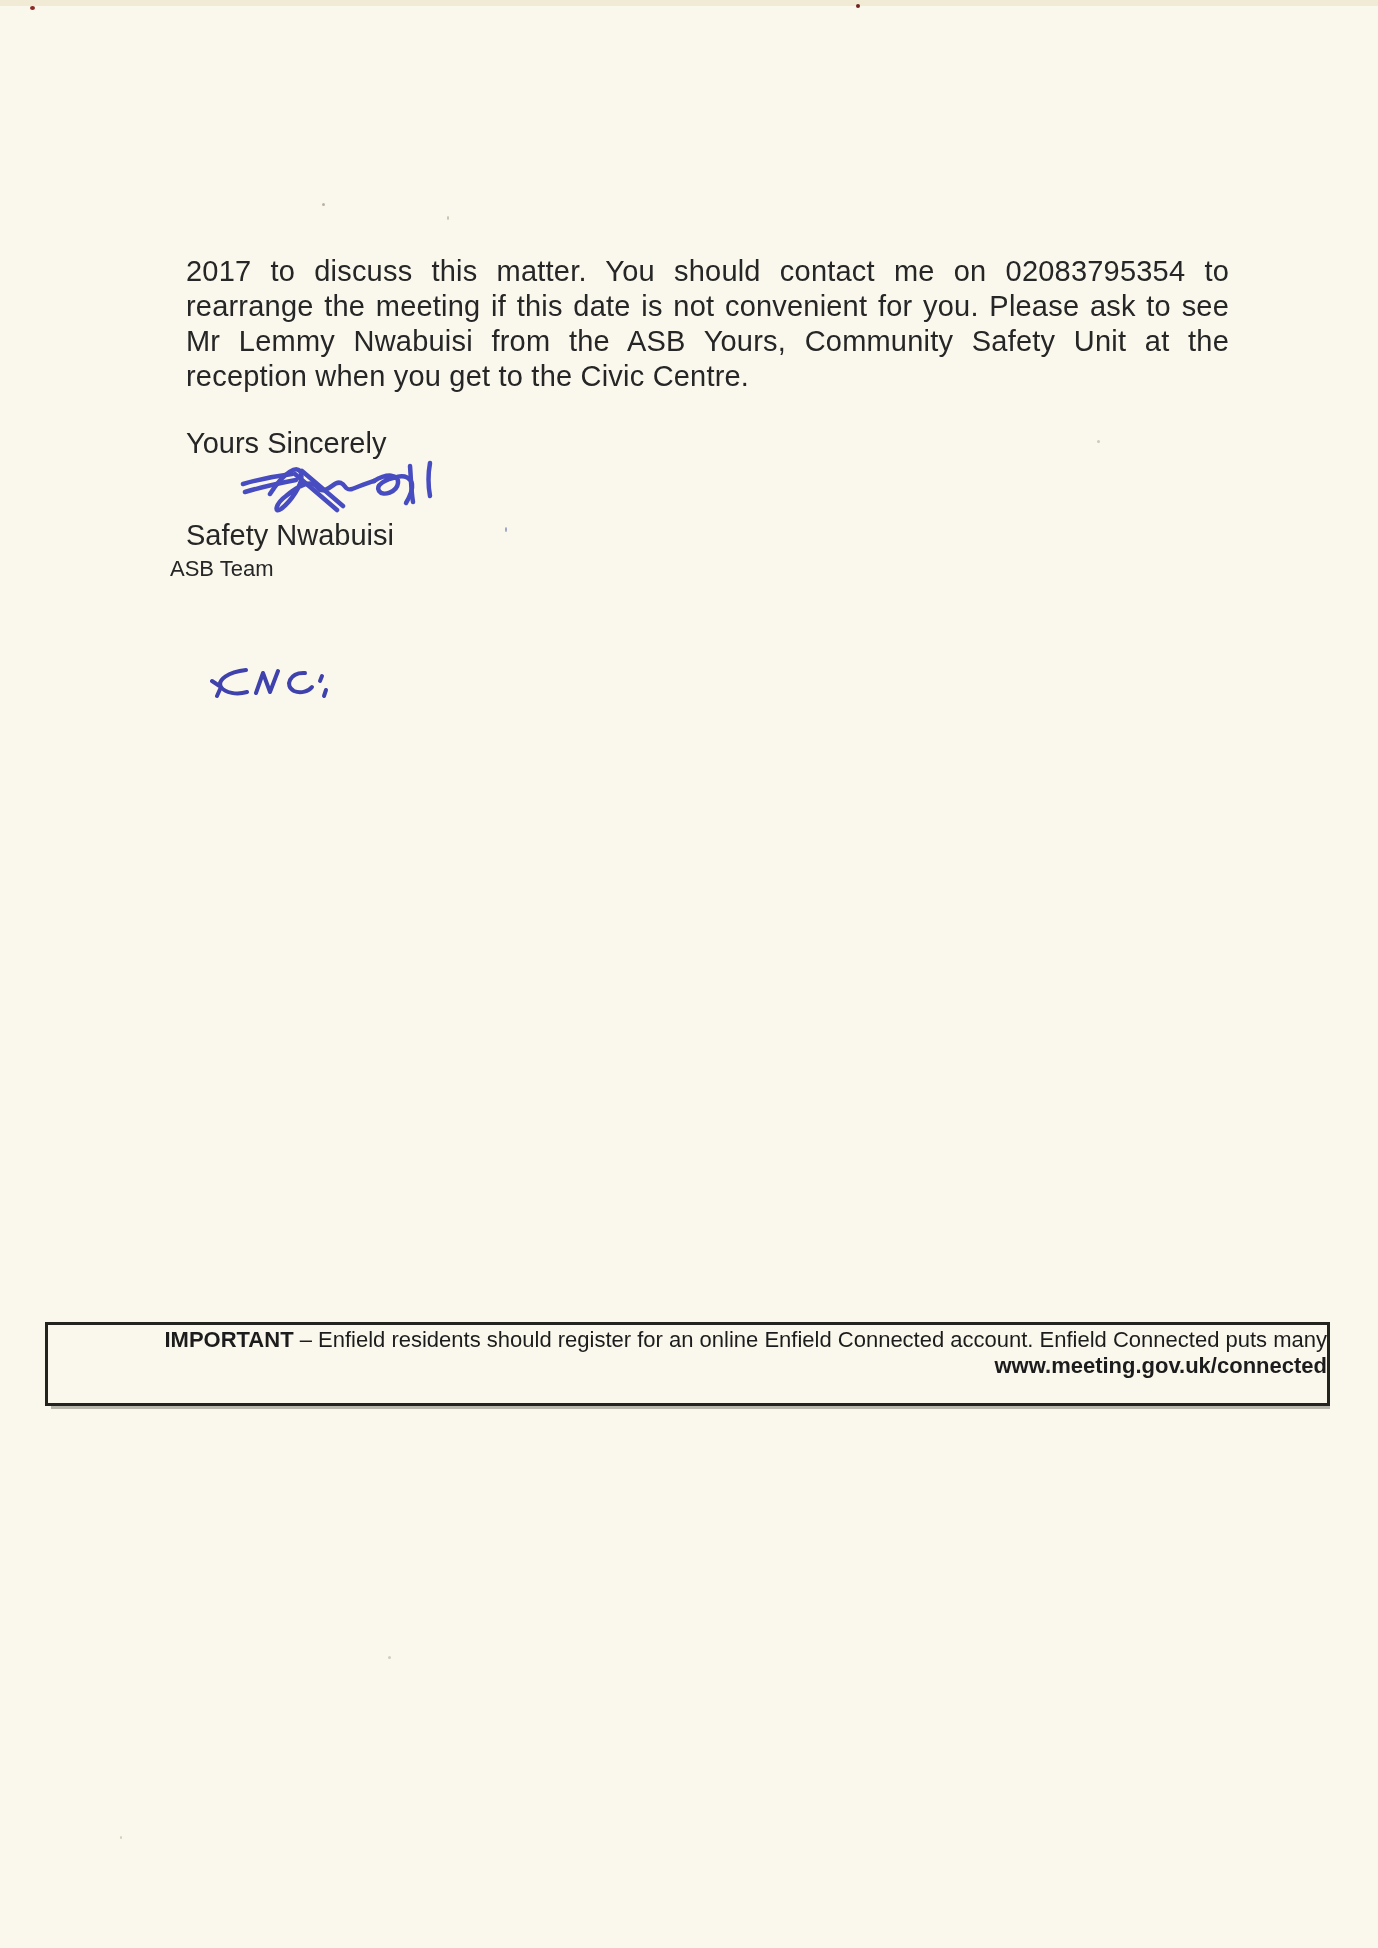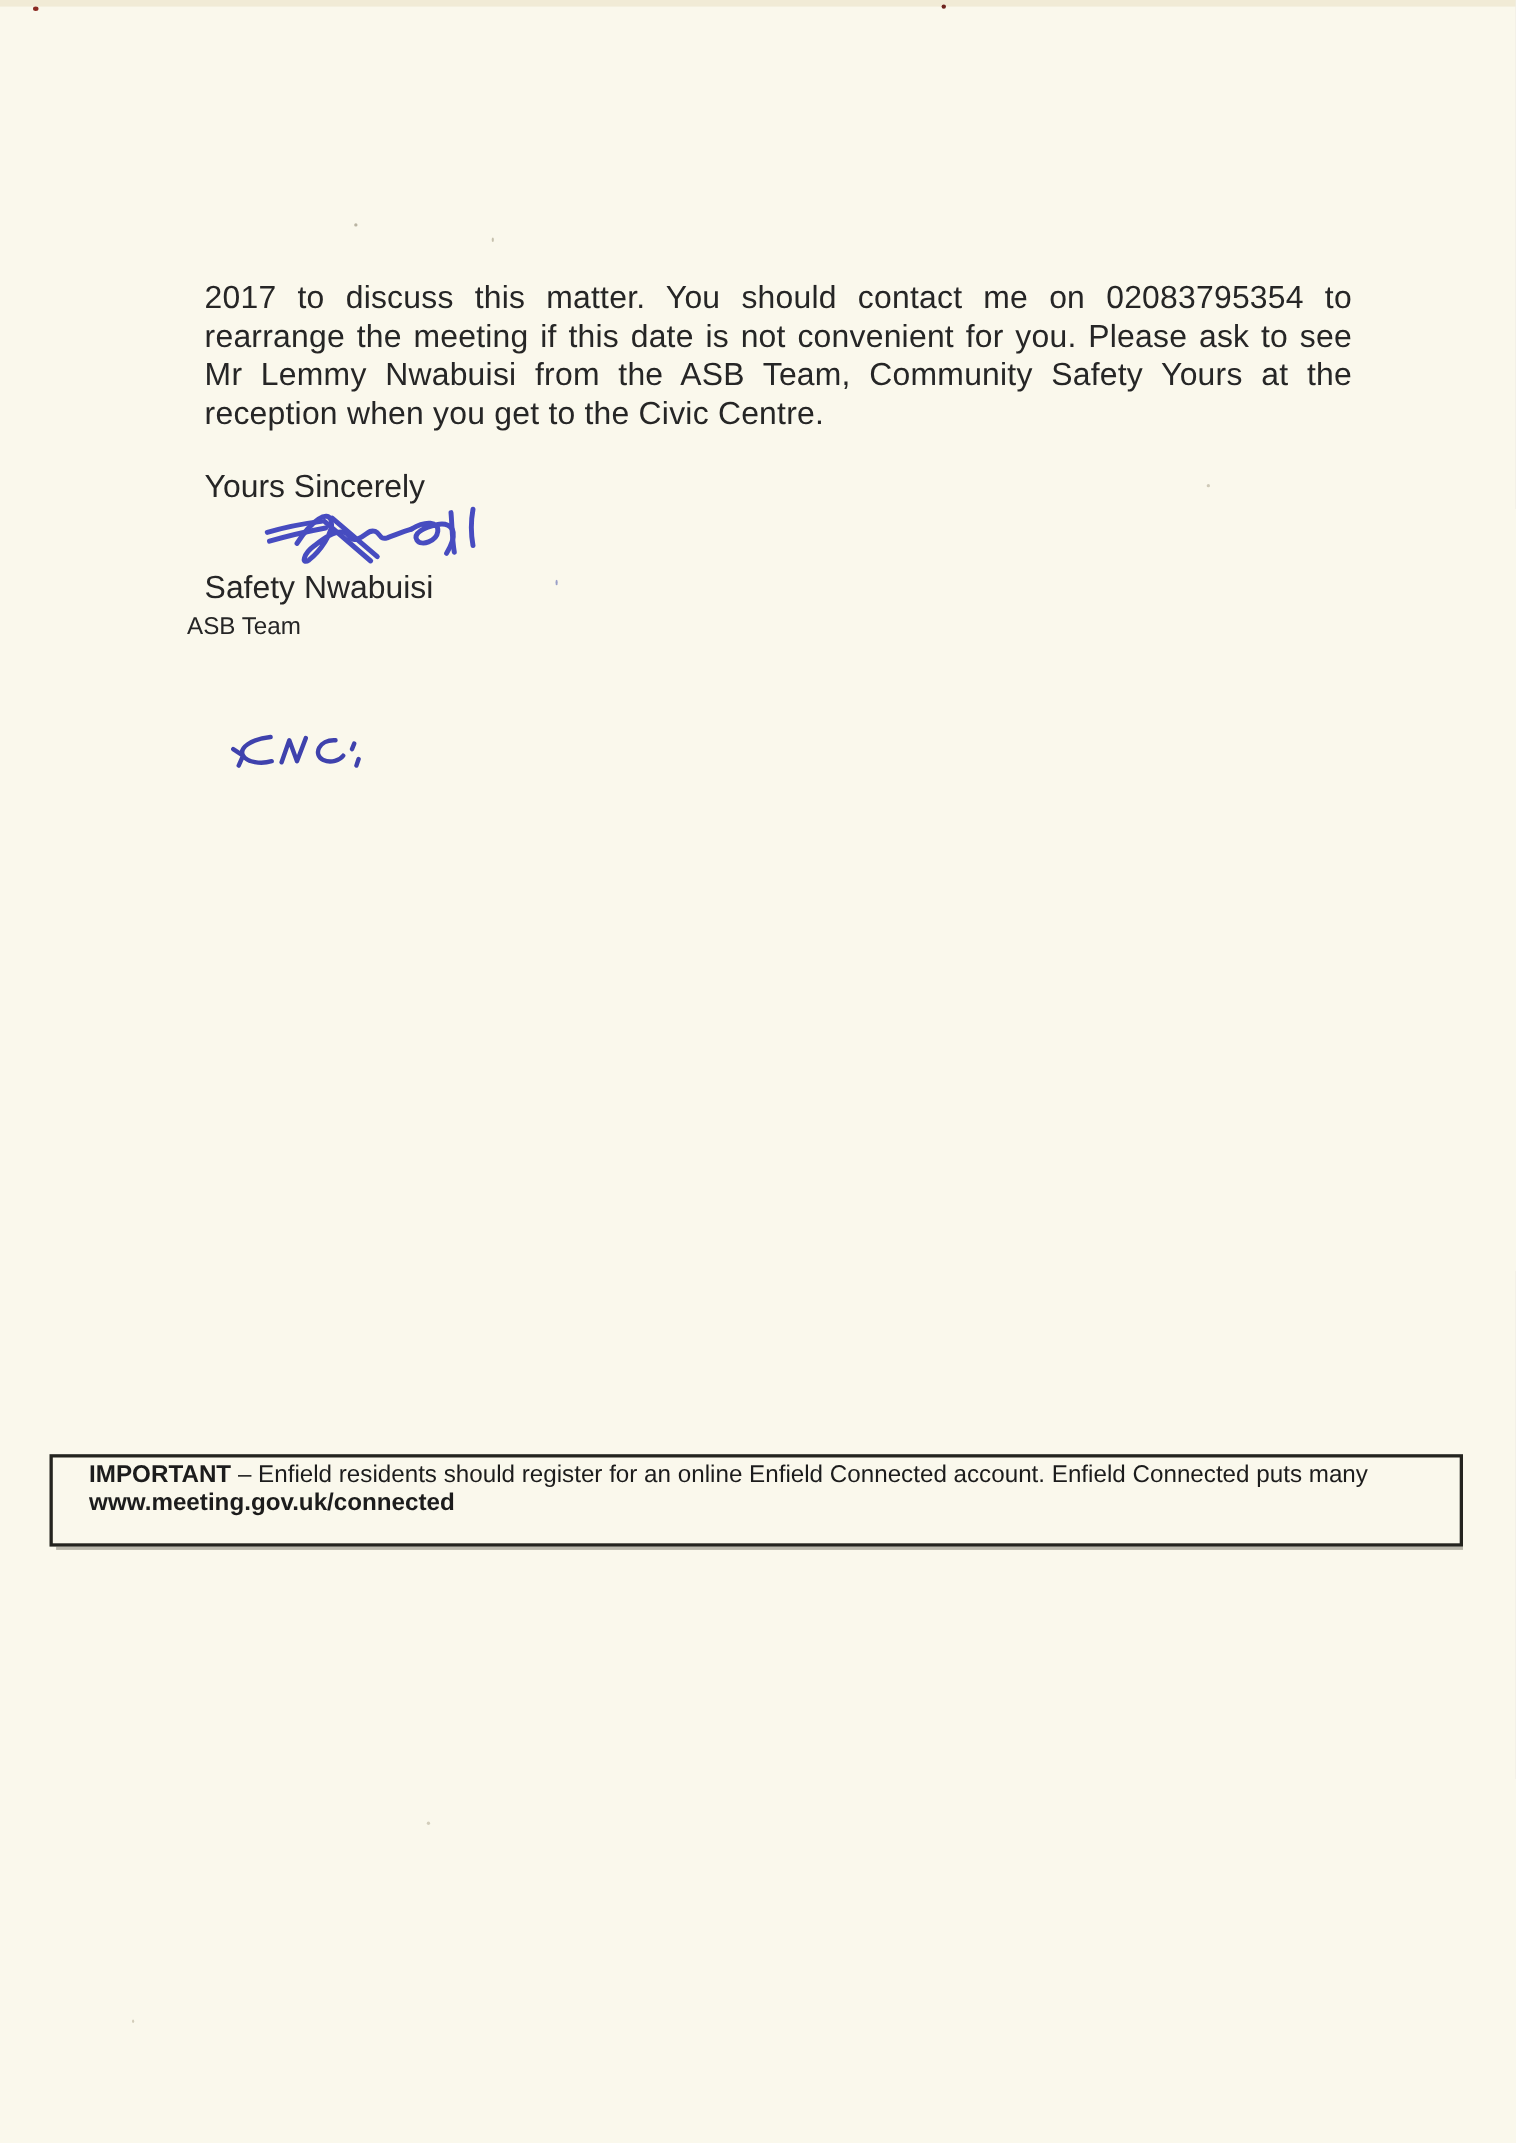--- a/index.html
+++ b/index.html
@@ -40,25 +40,24 @@
   }
   .enc-svg { position:absolute; left:210px; top:660px; }
 
   .notice {
     position:absolute; left:45px; top:1322px;
     width:1285px; height:84px;
     box-sizing:border-box;
     border:3px solid #24241f;
     background:#faf8ec;
     box-shadow:3px 6px 0 -3px rgba(120,118,105,.5);
-    text-align:left;
+    text-align:right;
     font-size:22px; line-height:26px;
     padding-top:2px;
     color:#1c1c1c;
-    padding-left:33px;
   }
   .b { font-weight:bold; }
 </style>
 </head>
 <body>
 
 <div class="page">
 
   <div class="top-strip"></div>
 
@@ -67,21 +66,21 @@
   <div class="speck" style="left:322px;top:203px;width:3px;height:3px;background:#b9b4a2;"></div>
   <div class="speck" style="left:447px;top:216px;width:2px;height:4px;background:#c6c1ae;"></div>
   <div class="speck" style="left:1097px;top:440px;width:3px;height:3px;background:#cfcab8;"></div>
   <div class="speck" style="left:505px;top:527px;width:2px;height:5px;background:#9aa0c8;"></div>
   <div class="speck" style="left:388px;top:1656px;width:3px;height:3px;background:#d2cdbb;"></div>
   <div class="speck" style="left:120px;top:1836px;width:2px;height:3px;background:#d2cdbb;"></div>
 
   <div class="letter-body">
     <div class="jline just">2017 to discuss this matter. You should contact me on 02083795354 to</div>
     <div class="jline just">rearrange the meeting if this date is not convenient for you. Please ask to see</div>
-    <div class="jline just">Mr Lemmy Nwabuisi from the ASB Team, Community Safety Yours at the</div>
+    <div class="jline just">Mr Lemmy Nwabuisi from the ASB Yours, Community Safety Unit at the</div>
     <div class="jline">reception when you get to the Civic Centre.</div>
   </div>
 
   <div class="closing">Yours Sincerely</div>
 
   <svg class="signature-svg" width="195" height="58" viewBox="0 0 195 58" aria-label="Lemmy Nwabuisi">
     <g fill="none" stroke-width="4.5" stroke-linecap="round" stroke-linejoin="round">
       <path d="M3,26 C20,21 36,18 52,16 M5,34 C22,29 40,25 56,22" stroke="#474cc0"></path>
       <path d="M30,36 C44,14 58,6 61,15 C64,26 50,44 41,51 C34,56 35,46 46,38 C57,29 66,24 73,26 C79,28 77,34 85,32 C93,29 95,23 101,25 C106,27 105,33 112,31 C120,28 127,25 134,23" stroke="#474cc0"></path>
       <path d="M55,16 L97,52 M62,13 L103,48" stroke="#474cc0"></path>

